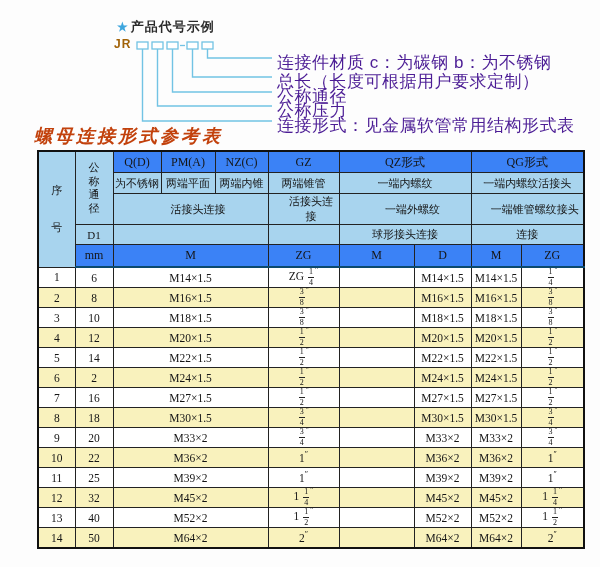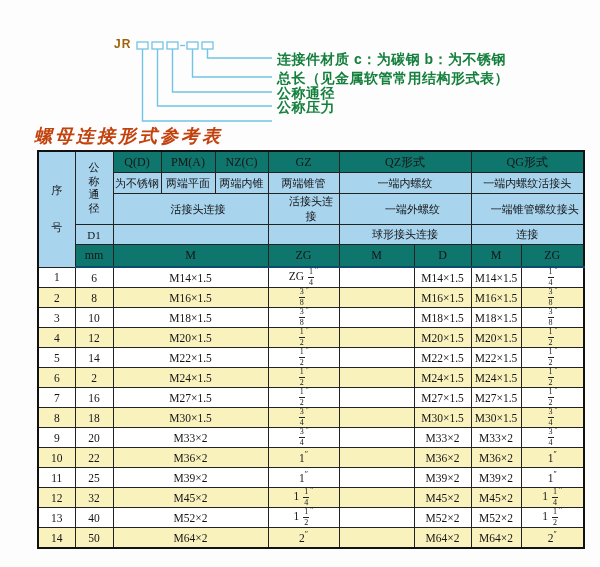--- a/index.html
+++ b/index.html
@@ -6,36 +6,36 @@
   body{
     width:600px;height:567px;position:relative;background:#fdfdfd;
     font-family:"Liberation Sans", sans-serif;color:#1a1a1a;overflow:hidden;
   }
   
   .diagram{position:absolute;left:0;top:0;width:600px;height:150px;}
   .diag-svg{position:absolute;left:0;top:0;}
   .diag-title{position:absolute;left:117px;top:18px;font-size:13px;font-weight:bold;color:#2a2a2a;letter-spacing:1px;white-space:nowrap;}
   .diag-title .star{color:#3ea6de;font-size:12px;margin-right:2px;}
   .jr{position:absolute;left:114px;top:37px;font-size:12px;font-weight:bold;color:#a16207;letter-spacing:1px;}
-  .diag-label{position:absolute;left:277px;font-size:14px;font-weight:bold;color:#15803d;white-space:nowrap;letter-spacing:0.5px;}
+  .diag-label{position:absolute;left:277px;font-size:17px;font-weight:normal;color:#4c1d95;white-space:nowrap;letter-spacing:0.5px;}
   
   .tbl-title{
     position:absolute;left:34px;top:124px;
     font-family:"Liberation Serif", serif;font-style:italic;font-weight:bold;
     font-size:18px;color:#c2410c;letter-spacing:3px;white-space:nowrap;
   }
   
   table.ref{
     position:absolute;left:37px;top:150px;border-collapse:collapse;table-layout:fixed;
     font-family:"Liberation Serif", serif;font-size:11.5px;color:#151515;
   }
   table.ref td{border:1px solid #222;text-align:center;vertical-align:middle;padding:0 1px;overflow:hidden;}
   table.ref{border:2px solid #111;}
   td.hdr{background:#a8d4ee;font-size:11px;}
-  td.hdr-lat{background:#0f766e;font-size:12px;}
+  td.hdr-lat{background:#3b82f6;font-size:12px;}
   tr.hrA td{height:20px;}
   tr.hrB td{height:20px;}
   tr.hrC td{height:18px;padding-left:16px;}
   tr.hrD td{height:19px;}
   tr.hrE td{height:21px;border-bottom:2px solid #0c4a6e;}
   tr.data td{height:19px;}
   tr.data.yellow td{background:#f9f2bd;}
   tr.data.white td{background:#ffffff;}
   .vtext{display:flex;flex-direction:column;align-items:center;justify-content:space-evenly;margin:0 auto;line-height:1;}
   .v-seq{height:100px;}
@@ -62,25 +62,27 @@
     </g>
 
     <g stroke="#72c3e4" stroke-width="1.4" fill="none">
       <polyline points="207.5,49 207.5,58 272,58"></polyline>
       <polyline points="192.5,49 192.5,77 272,77"></polyline>
       <polyline points="172.5,49 172.5,92 272,92"></polyline>
       <polyline points="157.5,49 157.5,106 272,106"></polyline>
       <polyline points="142.5,49 142.5,121 272,121"></polyline>
     </g>
   </svg>
+  <div class="diag-title"><span class="star">★</span><span>产品代号示例</span></div>
   <div class="jr">JR</div>
   <div class="diag-label" style="top:51px;">连接件材质  c：为碳钢  b：为不锈钢</div>
-  <div class="diag-label" style="top:70px;">总长（见金属软管常用结构形式表）</div>
+  <div class="diag-label" style="top:70px;">总长（长度可根据用户要求定制）</div>
   <div class="diag-label" style="top:85px;">公称通径</div>
   <div class="diag-label" style="top:99px;">公称压力</div>
+  <div class="diag-label" style="top:114px;">连接形式：见金属软管常用结构形式表</div>
 </div>
 
 <div class="tbl-title">螺母连接形式参考表</div>
 
 <table class="ref">
   <colgroup>
     <col style="width:37px">
       <col style="width:38px">
       <col style="width:48px">
       <col style="width:54px">

